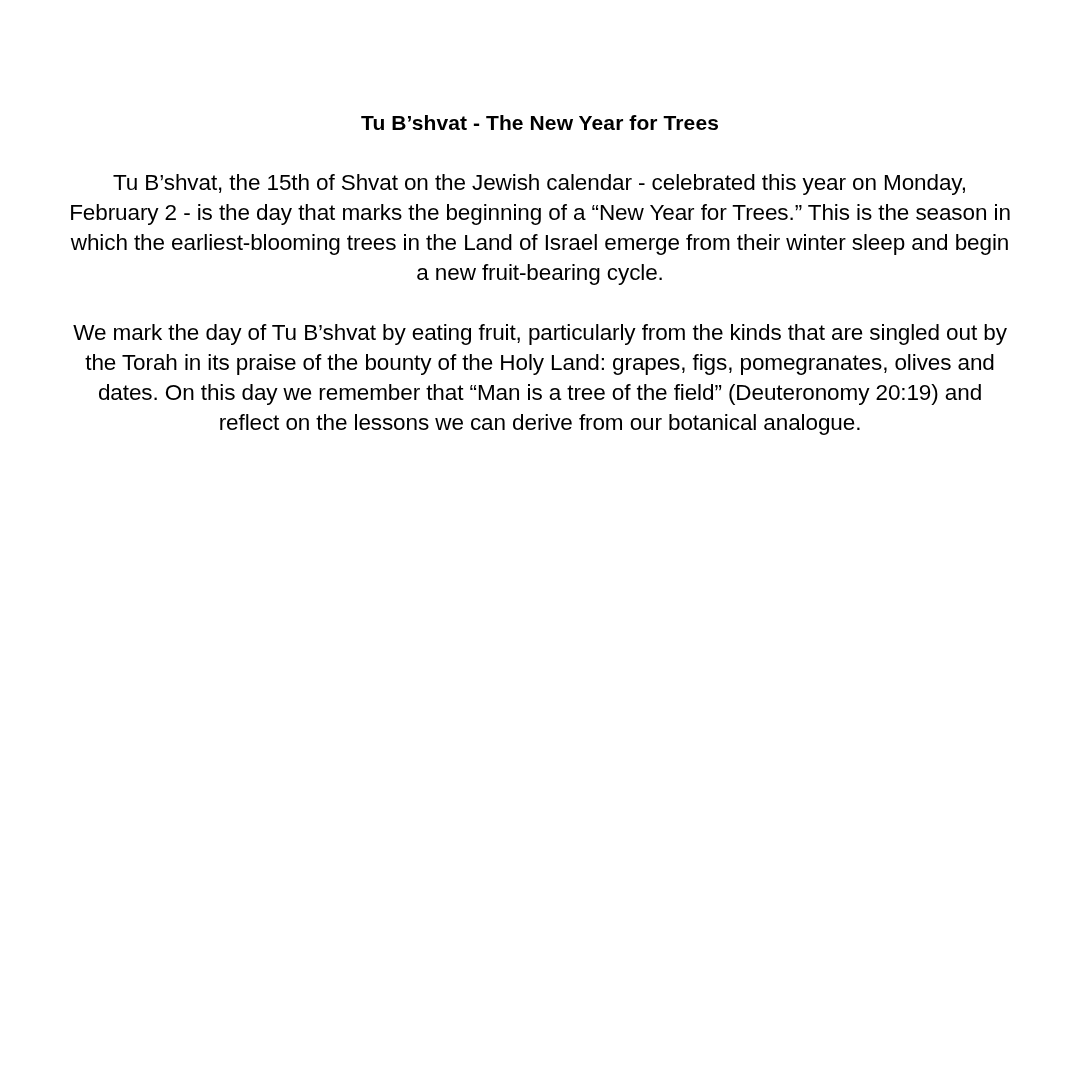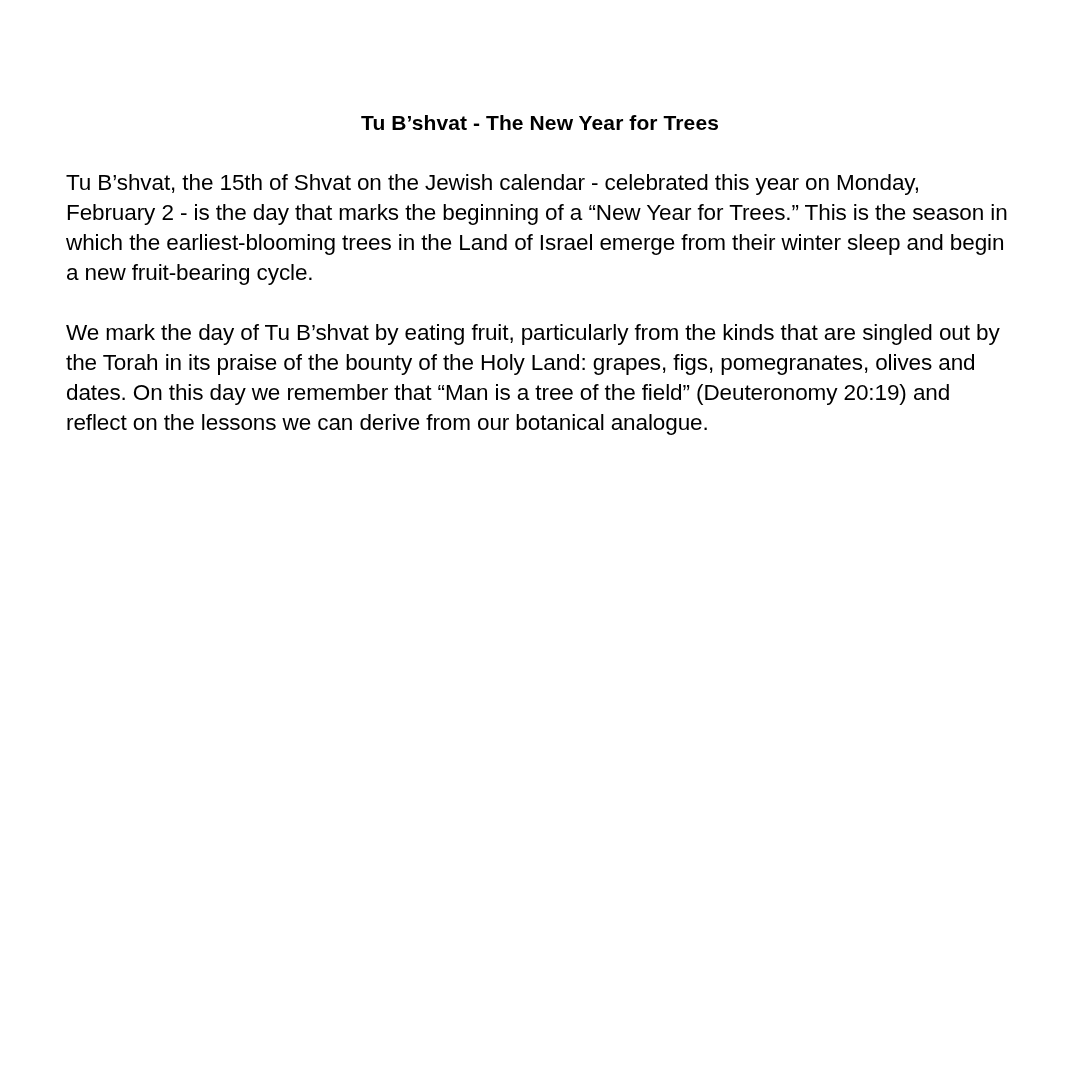--- a/index.html
+++ b/index.html
@@ -28,21 +28,21 @@
     line-height: 30px;
     margin: 0;
     letter-spacing: 0.1px;
   }
   .spacer {
     height: 30px;
   }
   .body-paragraph {
     font-size: 22.5px;
     line-height: 30px;
-    text-align: left;
+    text-align: center;
     margin: 0;
     letter-spacing: -0.1px;
   }
 </style>
 </head>
 <body>
 
 <div class="page">
 
   <h1 class="doc-title">Tu B’shvat - The New Year for Trees</h1>

